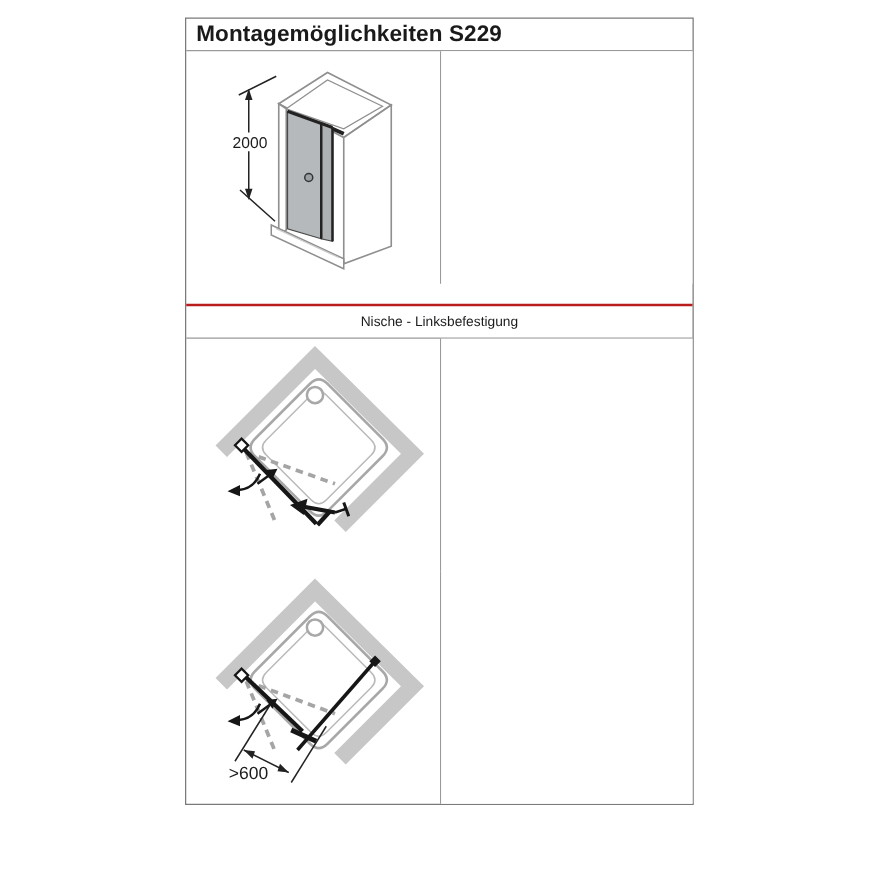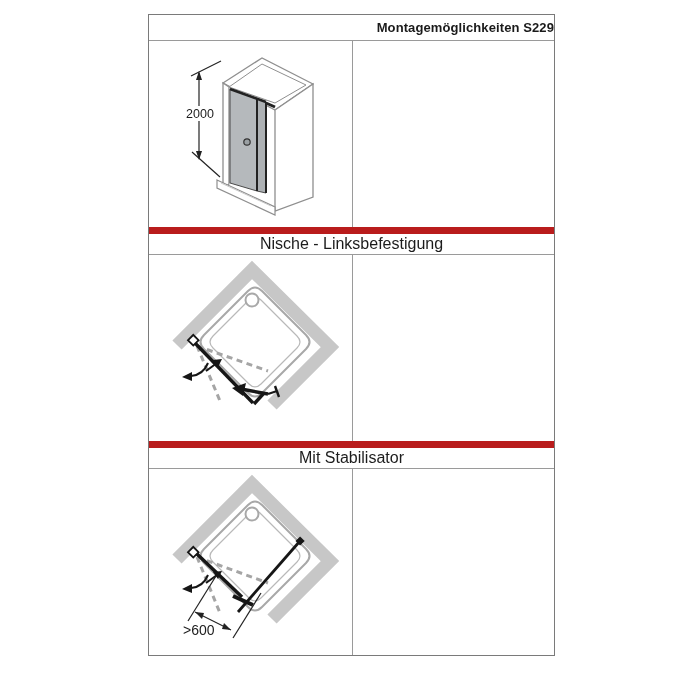--- a/index.html
+++ b/index.html
@@ -16,39 +16,39 @@
     left: 148px; top: 14px;
     width: 407px;
     border: 1.5px solid #7a7a7a;
     background: #ffffff;
   }
   .header-row {
     height: 26px;
     display: flex; align-items: center;
     padding-left: 8px;
     font-weight: bold;
-    font-size: 13px;
+    font-size: 18px;
     border-bottom: 1px solid #9a9a9a;
     letter-spacing: 0.1px;
-    justify-content: flex-end;
   }
   .diagram-row { display: flex; height: 186px; text-align: center; }
   .cell-left {
     width: 204px;
     border-right: 1px solid #9a9a9a;
     overflow: hidden;
   }
   .cell-right { flex: 1; background: #ffffff; }
   .caption-row {
     height: 28px;
-    border-top: 7px solid #b91c1c;
+    border-top: 2px solid #b91c1c;
     border-bottom: 1px solid #9a9a9a;
     display: flex; align-items: center; justify-content: center;
-    font-size: 16px;
+    font-size: 11px;
     color: #1c1c1c;
+    margin-top: 16px;
   }
   .caption-row.last { border-bottom: none; }
   svg { display: block; }
   svg text {
     font-family: "Liberation Sans", sans-serif;
     fill: #1c1c1c;
   }
 </style>
 </head>
 <body>
@@ -136,23 +136,20 @@
           <polygon points="83,133 97,128 94,141" fill="#161616" stroke="none"></polygon>
           <line x1="92" y1="134" x2="119" y2="139" stroke-width="3.4"></line>
           <line x1="119" y1="139" x2="128" y2="136" stroke-width="2"></line>
           <line x1="115" y1="138" x2="105" y2="149" stroke-width="3.4"></line>
           <line x1="126" y1="131" x2="130" y2="142" stroke-width="2.4"></line>
         </g>
       </svg>
     </div>
     <div class="cell-right"></div>
   </div>
-  <div class="caption-row">
-    <span>Mit Stabilisator</span>
-  </div>
 
   <div class="diagram-row">
     <div class="cell-left">
       <svg width="204" height="186" viewBox="0 0 204 186">
 
         <polyline points="28,90 103,15 181,92 123,150" fill="none" stroke="#c7c7c7" stroke-width="13"></polyline>
 
         <g>
           <path d="M113,36 L157,80 Q164,87 157,94 L113,138 Q106,145 99,138 L55,94 Q48,87 55,80 L99,36 Q106,29 113,36 Z" fill="#ffffff" stroke="#a8a8a8" stroke-width="2"></path>
           <path d="M112,45 L148,81 Q154,87 148,93 L112,129 Q106,135 100,129 L64,93 Q58,87 64,81 L100,45 Q106,38 112,45 Z" fill="none" stroke="#b9b9b9" stroke-width="1.2"></path>

